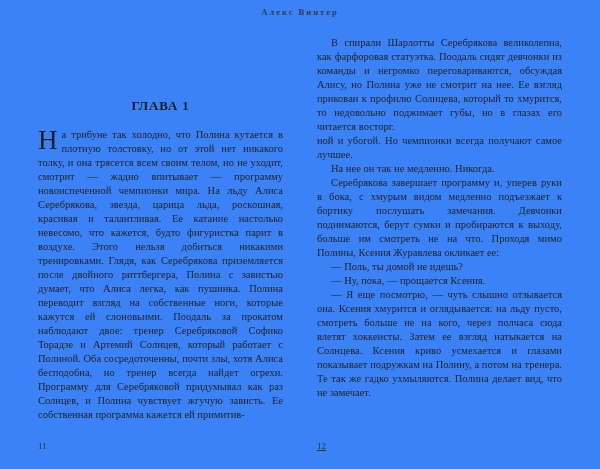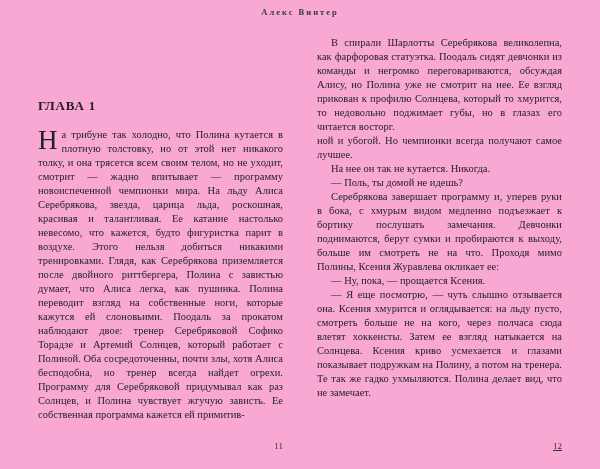--- a/index.html
+++ b/index.html
@@ -4,21 +4,21 @@
 <style>
   html, body {
     margin: 0;
     padding: 0;
     background: #ffffff;
   }
   .spread {
     position: relative;
     width: 600px;
     height: 469px;
-    background: #f9a8d4;
+    background: #3b82f6;
     overflow: hidden;
     font-family: "Liberation Serif", "DejaVu Serif", serif;
     color: #1f1f1f;
   }
   .running-head {
     position: absolute;
     top: 7px;
     left: 0;
     right: 0;
     text-align: center;
@@ -33,20 +33,21 @@
     left: 38px;
     display: flex;
     gap: 34px;
   }
   .page {
     width: 245px;
     position: relative;
   }
   .chapter {
     margin: 62px 0 14px 0;
+    text-align: center;
     font-size: 13px;
     font-weight: bold;
     letter-spacing: 0.8px;
     color: #1f1f1f;
   }
   .body-text {
     font-size: 10.5px;
     line-height: 14px;
     text-align: justify;
     margin: 0;
@@ -59,21 +60,21 @@
     float: left;
     font-size: 27px;
     line-height: 23px;
     padding: 1px 4px 0 0;
     color: #1f1f1f;
   }
   .page-number {
     position: absolute;
     top: 441px;
     width: 245px;
-    text-align: right;
+    text-align: left;
     font-size: 9px;
     color: #333333;
   }
   .page-number.left { left: 38px; }
   .page-number.right { left: 317px; text-decoration: underline; }
 </style>
 </head>
 <body>
 
 <div class="spread">
@@ -83,23 +84,23 @@
   <div class="pages">
 
     <div class="page">
       <h1 class="chapter">ГЛАВА 1</h1>
       <p class="body-text"><span class="dropcap">Н</span><span>а трибуне так холодно, что Полина кутается в плотную толстовку, но от этой нет никакого толку, и она трясется всем своим телом, но не уходит, смотрит — жадно впитывает — программу новоиспеченной чемпионки мира. На льду Алиса Серебрякова, звезда, царица льда, роскошная, красивая и талантливая. Ее катание настолько невесомо, что кажется, будто фигуристка парит в воздухе. Этого нельзя добиться никакими тренировками. Глядя, как Серебрякова приземляется после двойного риттбергера, Полина с завистью думает, что Алиса легка, как пушинка. Полина переводит взгляд на собственные ноги, которые кажутся ей слоновьими. Поодаль за прокатом наблюдают двое: тренер Серебряковой Софико Торадзе и Артемий Солнцев, который работает с Полиной. Оба сосредоточенны, почти злы, хотя Алиса бесподобна, но тренер всегда найдет огрехи. Программу для Серебряковой придумывал как раз Солнцев, и Полина чувствует жгучую зависть. Ее собственная программа кажется ей примитив-</span></p>
     </div>
 
     <div class="page">
       <p class="body-text indent">В спирали Шарлотты Серебрякова великолепна, как фарфоровая статуэтка. Поодаль сидят девчонки из команды и негромко переговариваются, обсуждая Алису, но Полина уже не смотрит на нее. Ее взгляд прикован к профилю Солнцева, который то хмурится, то недовольно поджимает губы, но в глазах его читается восторг.</p>
       <p class="body-text">ной и убогой. Но чемпионки всегда получают самое лучшее.</p>
-      <p class="body-text indent">На нее он так не кутается. Никогда.</p>
+      <p class="body-text indent">На нее он так не медленно. Никогда.</p>
+      <p class="body-text indent">Серебрякова завершает программу и, уперев руки в бока, с хмурым видом медленно подъезжает к бортику послушать замечания. Девчонки поднимаются, берут сумки и пробираются к выходу, больше им смотреть не на что. Проходя мимо Полины, Ксения Журавлева окликает ее:</p>
       <p class="body-text indent">— Поль, ты домой не идешь?</p>
-      <p class="body-text indent">Серебрякова завершает программу и, уперев руки в бока, с хмурым видом медленно подъезжает к бортику послушать замечания. Девчонки поднимаются, берут сумки и пробираются к выходу, больше им смотреть не на что. Проходя мимо Полины, Ксения Журавлева окликает ее:</p>
       <p class="body-text indent">— Ну, пока, — прощается Ксения.</p>
       <p class="body-text indent">— Я еще посмотрю, — чуть слышно отзывается она. Ксения хмурится и оглядывается: на льду пусто, смотреть больше не на кого, через полчаса сюда влетят хоккеисты. Затем ее взгляд натыкается на Солнцева. Ксения криво усмехается и глазами показывает подружкам на Полину, а потом на тренера. Те так же гадко ухмыляются. Полина делает вид, что не замечает.</p>
     </div>
 
   </div>
 
   <div class="page-number left">11</div>
 
   <div class="page-number right">12</div>
 

